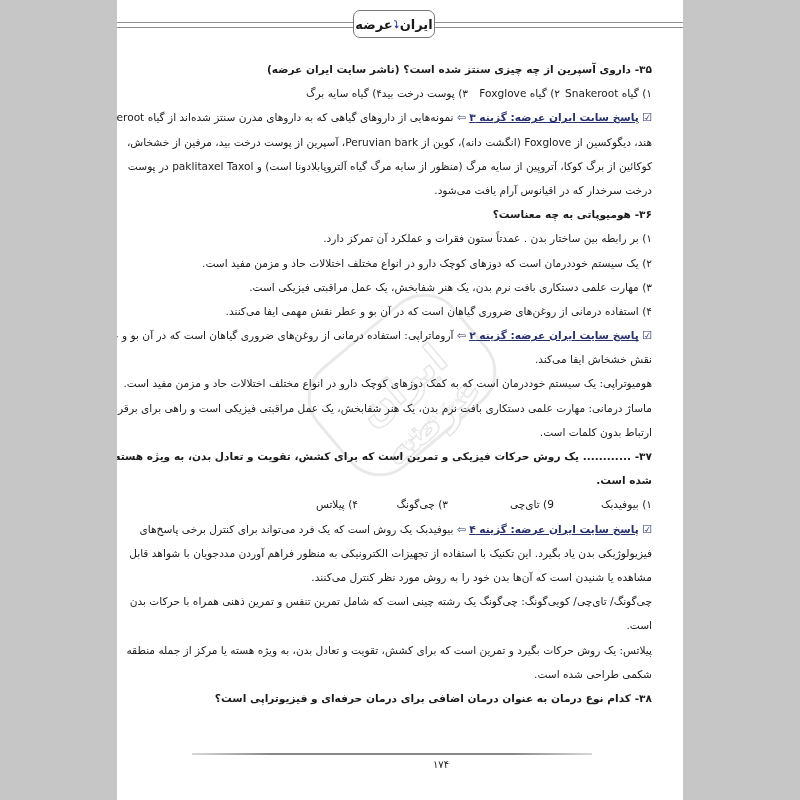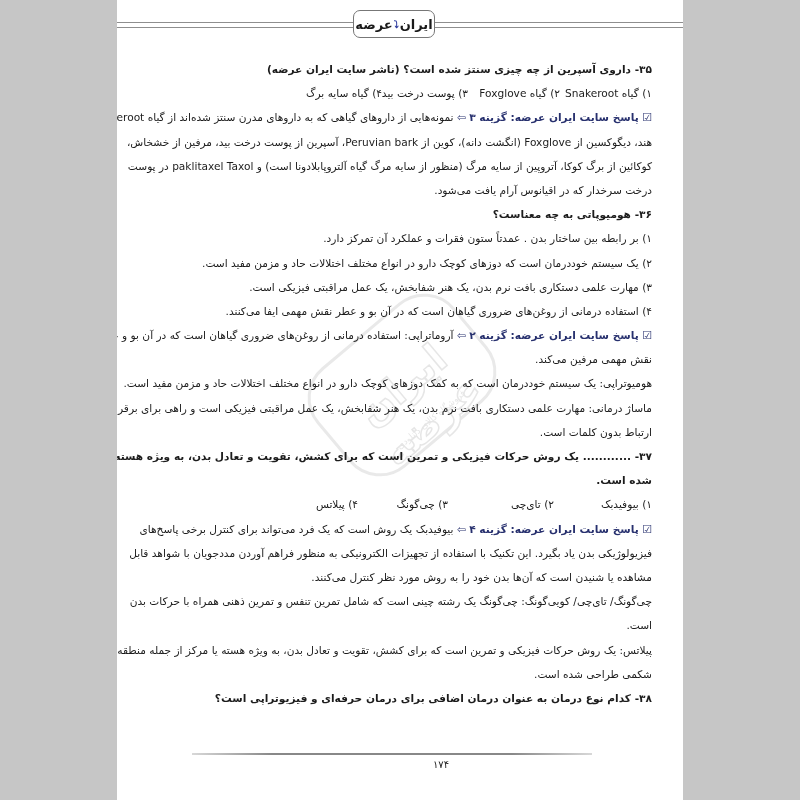--- a/index.html
+++ b/index.html
@@ -19,21 +19,21 @@
   .watermark .wm-box { position:absolute; inset:20px; border:3px solid #888; border-radius:40px; }
   .watermark .wm-text { position:absolute; left:0; right:0; top:62px; text-align:center;
                         font-size:40px; font-weight:bold; color:#fff; -webkit-text-stroke:1.5px #777; direction:rtl; }
   .watermark .wm-sub { position:absolute; left:0; right:0; top:125px; text-align:center; font-size:9px; color:#777; direction:rtl; }
   .content { position:absolute; left:33px; top:45px; width:502px; direction:rtl; text-align:justify;
              font-size:10.6px; color:#1c1c1c; line-height:24.2px;margin-top:12px; }
   .line { height:24.2px; white-space:nowrap; overflow:visible; }
   .q { font-weight:bold; }
   .opts { display:flex; direction:rtl; }
   .opts span { display:inline-block; }
-  .ans-label { color:#27306e; font-weight:bold; }
+  .ans-label { color:#27306e; font-weight:bold;text-decoration:underline; }
   .chk { font-size:11px; color:#27306e; }
   .arrow { color:#27306e; }
   .footer-line { position:absolute; left:75px; top:753px; width:400px; height:2px;
                  background:linear-gradient(to right, #d8d8d8, #888 20%, #888 80%, #d8d8d8); }
   .page-num { position:absolute; left:0; width:648px; top:759px; text-align:center; font-size:10px; color:#222; }
   .chapter { position:absolute; left:340px; top:773px; direction:rtl; font-size:10px; font-weight:bold; color:#111; white-space:nowrap;margin-top:39px; }
 </style>
 </head>
 <body>
 
@@ -75,44 +75,44 @@
     <div class="line">۱) بر رابطه بین ساختار بدن . عمدتاً ستون فقرات و عملکرد آن تمرکز دارد.</div>
     <div class="line">۲) یک سیستم خوددرمان است که دوزهای کوچک دارو در انواع مختلف اختلالات حاد و مزمن مفید است.</div>
     <div class="line">۳) مهارت علمی دستکاری بافت نرم بدن، یک هنر شفابخش، یک عمل مراقبتی فیزیکی است.</div>
     <div class="line">۴) استفاده درمانی از روغن‌های ضروری گیاهان است که در آن بو و عطر نقش مهمی ایفا می‌کنند.</div>
     <div class="line">
       <span class="chk">☑</span>
       <span class="ans-label">پاسخ سایت ایران عرضه: گزینه ۲</span>
       <span class="arrow">⇦</span>
       <span>آروماتراپی: استفاده درمانی از روغن‌های ضروری گیاهان است که در آن بو و عطر</span>
     </div>
-    <div class="line">نقش مهمی مرفین می‌کند.</div>
+    <div class="line">نقش خشخاش ایفا می‌کند.</div>
     <div class="line">هومیوتراپی: یک سیستم خوددرمان است که به کمک دوزهای کوچک دارو در انواع مختلف اختلالات حاد و مزمن مفید است.</div>
     <div class="line">ماساژ درمانی: مهارت علمی دستکاری بافت نرم بدن، یک هنر شفابخش، یک عمل مراقبتی فیزیکی است و راهی برای برقراری</div>
     <div class="line">ارتباط بدون کلمات است.</div>
 
     <div class="line q">۳۷- ............ یک روش حرکات فیزیکی و تمرین است که برای کشش، تقویت و تعادل بدن، به ویژه هسته یا مرکز طراحی</div>
     <div class="line q">شده است.</div>
     <div class="line opts">
       <span style="width:98px">۱) بیوفیدبک</span>
-      <span style="width:106px">۲) تای‌چی</span>
+      <span style="width:106px">9) تای‌چی</span>
       <span style="width:90px">۳) چی‌گونگ</span>
       <span>۴) پیلاتس</span>
     </div>
     <div class="line">
       <span class="chk">☑</span>
       <span class="ans-label">پاسخ سایت ایران عرضه: گزینه ۴</span>
       <span class="arrow">⇦</span>
       <span>بیوفیدبک یک روش است که یک فرد می‌تواند برای کنترل برخی پاسخ‌های</span>
     </div>
     <div class="line">فیزیولوژیکی بدن یاد بگیرد. این تکنیک با استفاده از تجهیزات الکترونیکی به منظور فراهم آوردن مددجویان با شواهد قابل</div>
     <div class="line">مشاهده یا شنیدن است که آن‌ها بدن خود را به روش مورد نظر کنترل می‌کنند.</div>
     <div class="line">چی‌گونگ/ تای‌چی/ کویی‌گونگ: چی‌گونگ یک رشته چینی است که شامل تمرین تنفس و تمرین ذهنی همراه با حرکات بدن</div>
     <div class="line">است.</div>
-    <div class="line">پیلاتس: یک روش حرکات فیزیکی و تمرین است که برای کشش، تقویت و تعادل بدن، به ویژه هسته یا مرکز از جمله منطقه</div>
+    <div class="line">پیلاتس: یک روش حرکات بگیرد و تمرین است که برای کشش، تقویت و تعادل بدن، به ویژه هسته یا مرکز از جمله منطقه</div>
     <div class="line">شکمی طراحی شده است.</div>
 
     <div class="line q">۳۸- کدام نوع درمان به عنوان درمان اضافی برای درمان حرفه‌ای و فیزیوتراپی است؟</div>
   </div>
 
   <div class="footer-line"></div>
   <div class="page-num">۱۷۴</div>
   <div class="chapter">فصل ۴: اصول پرستاری (کوزیر)</div>
 </div>
 

